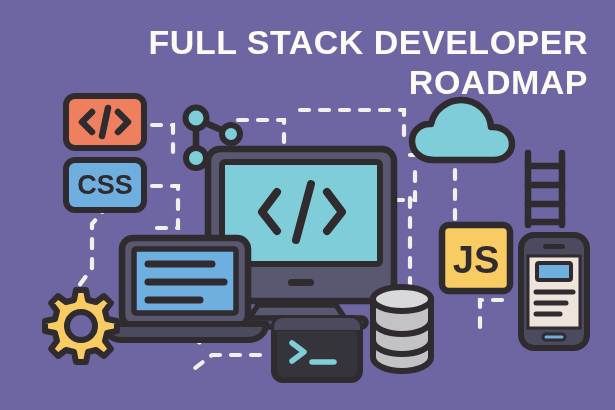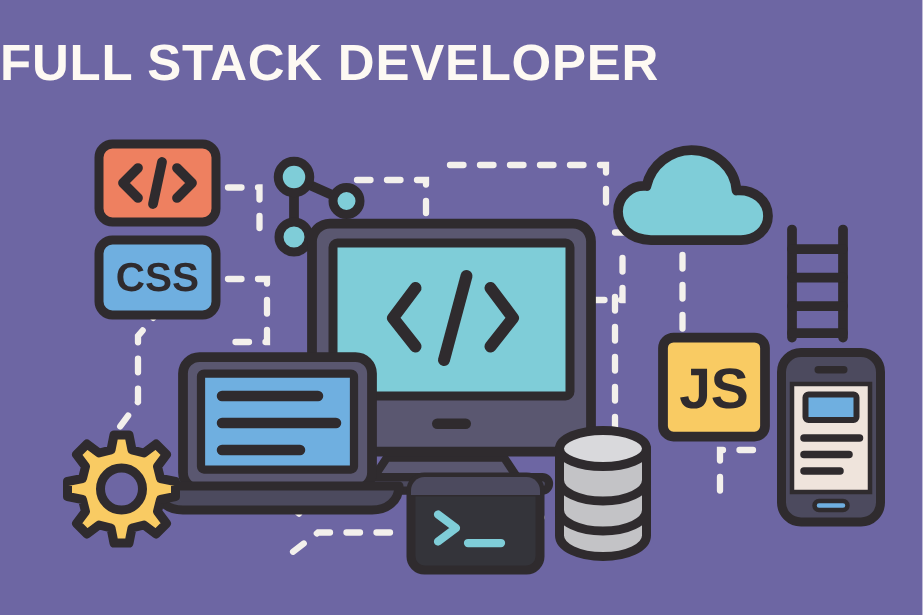--- a/index.html
+++ b/index.html
@@ -21,21 +21,21 @@
     left: 0;
     width: 615px;
     height: 410px;
     display: block;
   }
   .title-block {
     position: absolute;
     left: 0;
     top: 22px;
     width: 588px;
-    text-align: left;
+    text-align: right;
     color: #fdf9f3;
     font-family: "Liberation Sans", sans-serif;
     font-weight: bold;
     font-size: 34px;
     line-height: 40px;
     letter-spacing: 0.5px;
     z-index: 40;
     pointer-events: none;
   }
   .title-line {
@@ -181,15 +181,16 @@
         <line x1="536" y1="314" x2="560" y2="314"></line>
       </g>
       <rect x="543" y="244" width="22" height="5" rx="2.5" fill="#2f2b2e"></rect>
       <rect x="543" y="334" width="22" height="6" rx="3" fill="#6fafe0" stroke="#2f2b2e" stroke-width="3"></rect>
     </g>
 
   </svg>
 
   <div class="title-block">
     <span class="title-line">FULL STACK DEVELOPER</span>
+    <span class="title-line">ROADMAP</span>
   </div>
 
 </div>
 
 </body></html>

